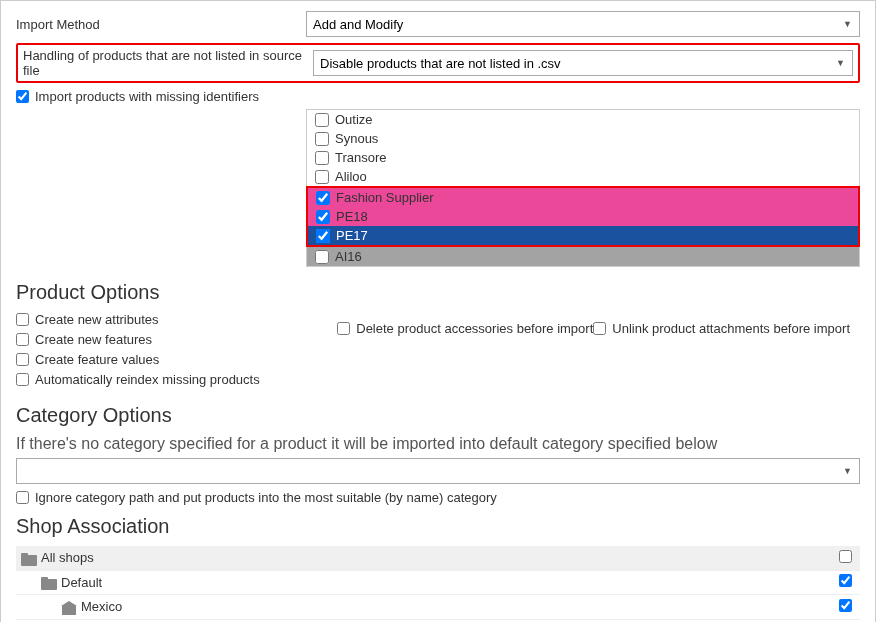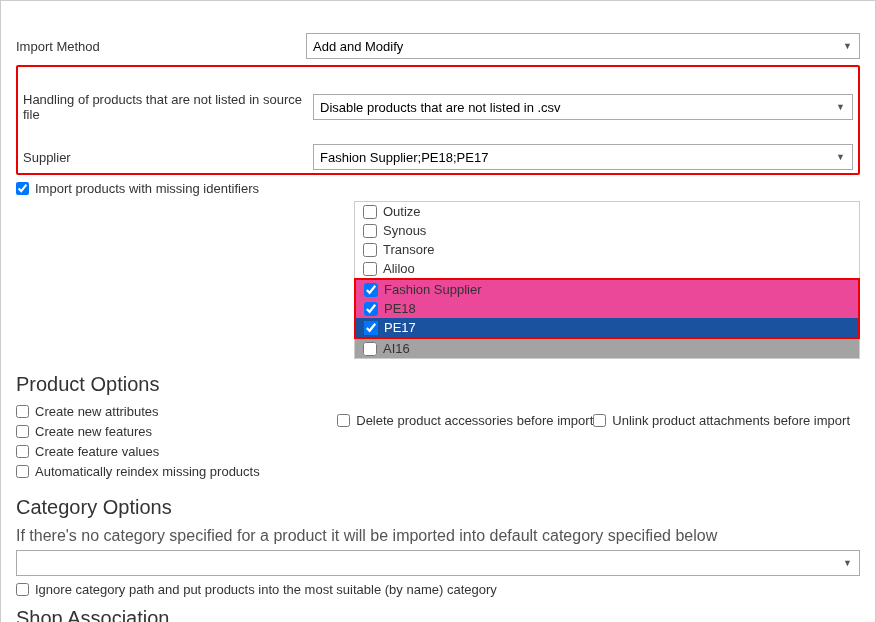--- a/index.html
+++ b/index.html
@@ -13,21 +13,20 @@
       border: 1px solid #ccc;
       overflow: hidden;
     }
     .main-container {
       padding: 10px 15px;
     }
     .form-row {
       display: flex;
       align-items: center;
       margin-bottom: 6px;
-      margin-top: 22px;
     }
     .form-label {
       width: 290px;
       flex-shrink: 0;
       font-size: 13px;
       color: #333;
     }
     .select-wrapper {
       flex: 1;
       position: relative;
@@ -157,36 +156,28 @@
       <div class="form-label">Handling of products that are not listed in source file</div>
       <div class="select-wrapper">
         <select>
           <option>Disable products that are not listed in .csv</option>
           <option>Do nothing</option>
           <option>Delete products</option>
         </select>
       </div>
     </div>
 
-    <div class="form-row">
-      <div class="form-label">Supplier</div>
-      <div class="select-wrapper">
-        <select>
-          <option>Fashion Supplier;PE18;PE17</option>
-        </select>
-      </div>
-    </div>
   </div>
 
   <div class="checkbox-row">
     <input type="checkbox" checked="" style="">
     <label>Import products with missing identifiers</label>
   </div>
 
-  <div style="display:flex; position:relative; margin-bottom: 4px; gap: 48px;">
+  <div style="display:flex; position:relative; margin-bottom: 4px;">
     <div style="width:290px; flex-shrink:0;"></div>
     <div style="flex:1; position:relative;">
 
       <div style="background:#fff; border:1px solid #ccc; border-bottom:none;">
         <div class="sup-item">
           <input type="checkbox" class="cb-styled" style="">
           <span>Outize</span>
         </div>
         <div class="sup-item">
           <input type="checkbox" class="cb-styled" style="">

